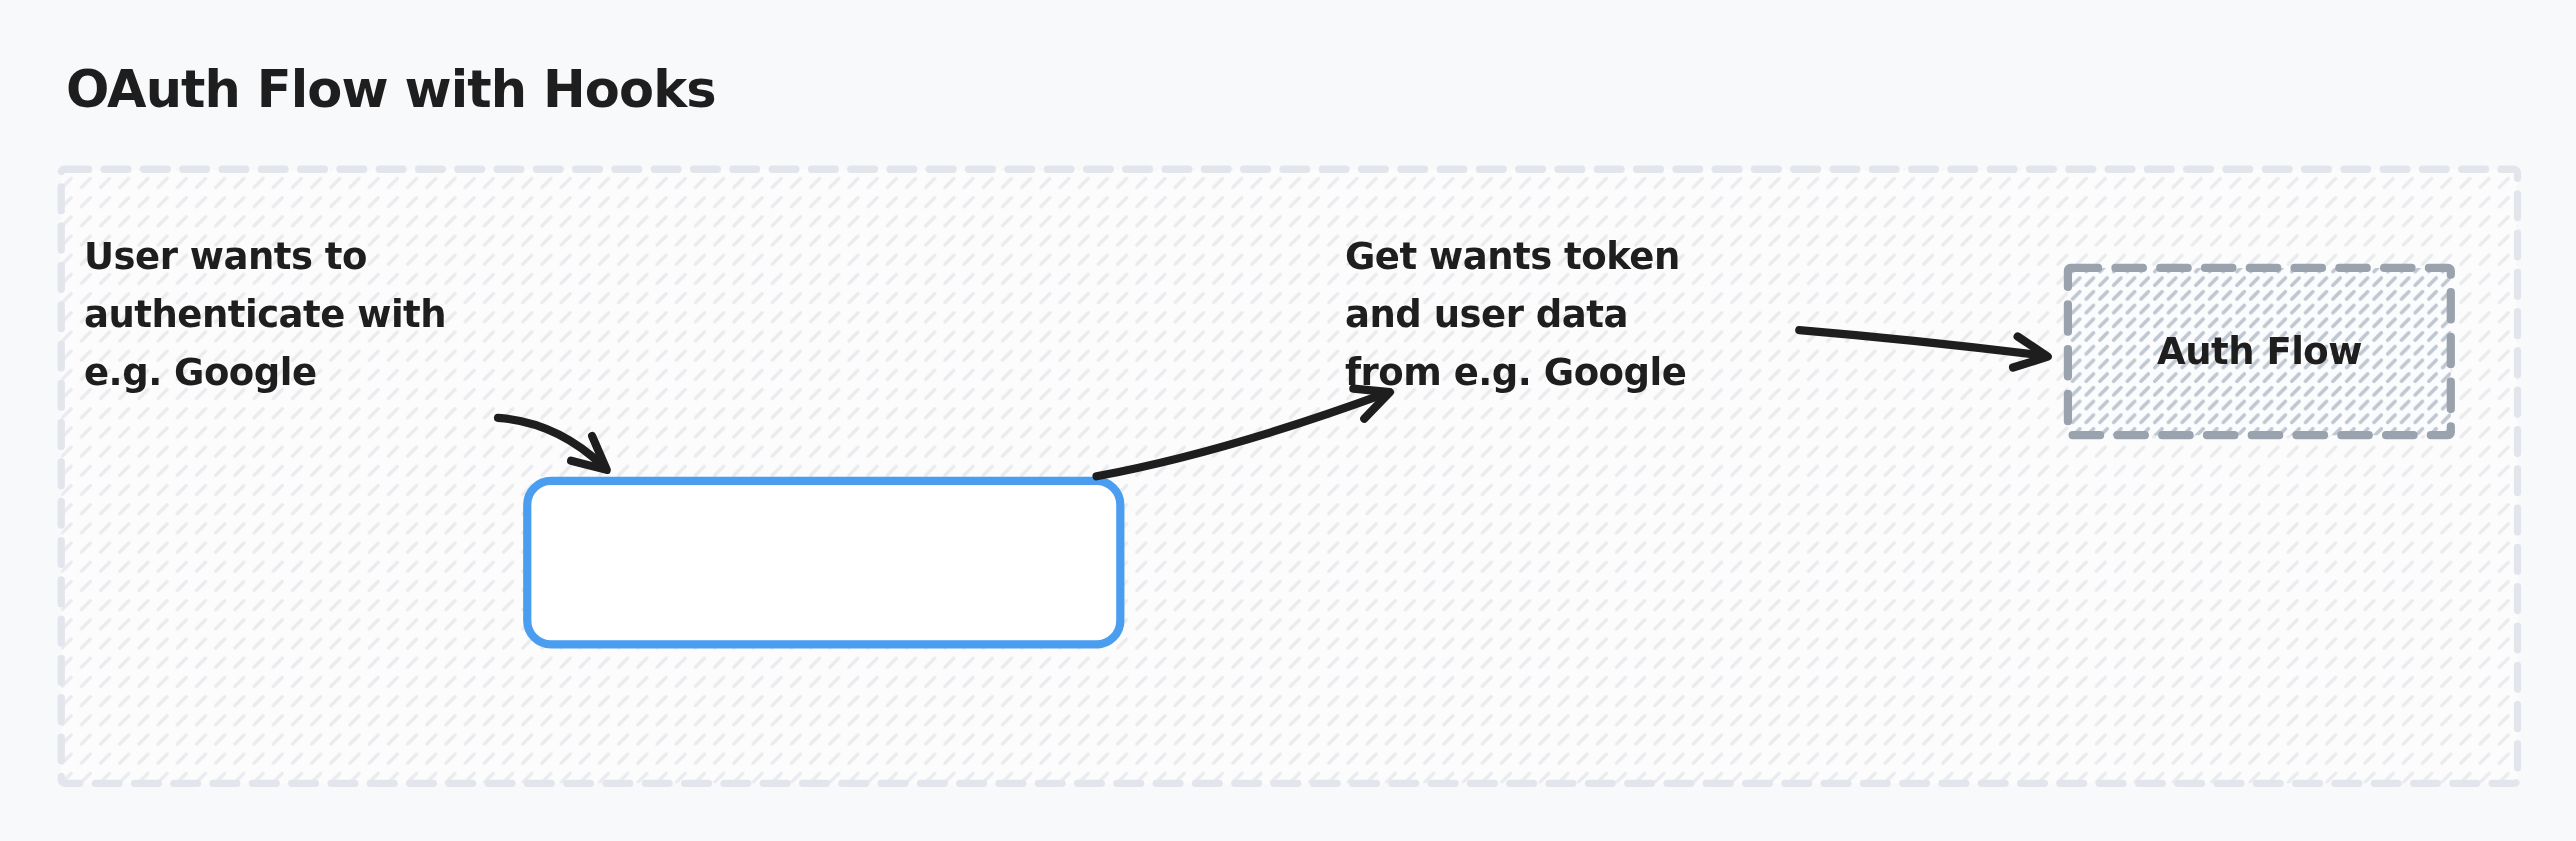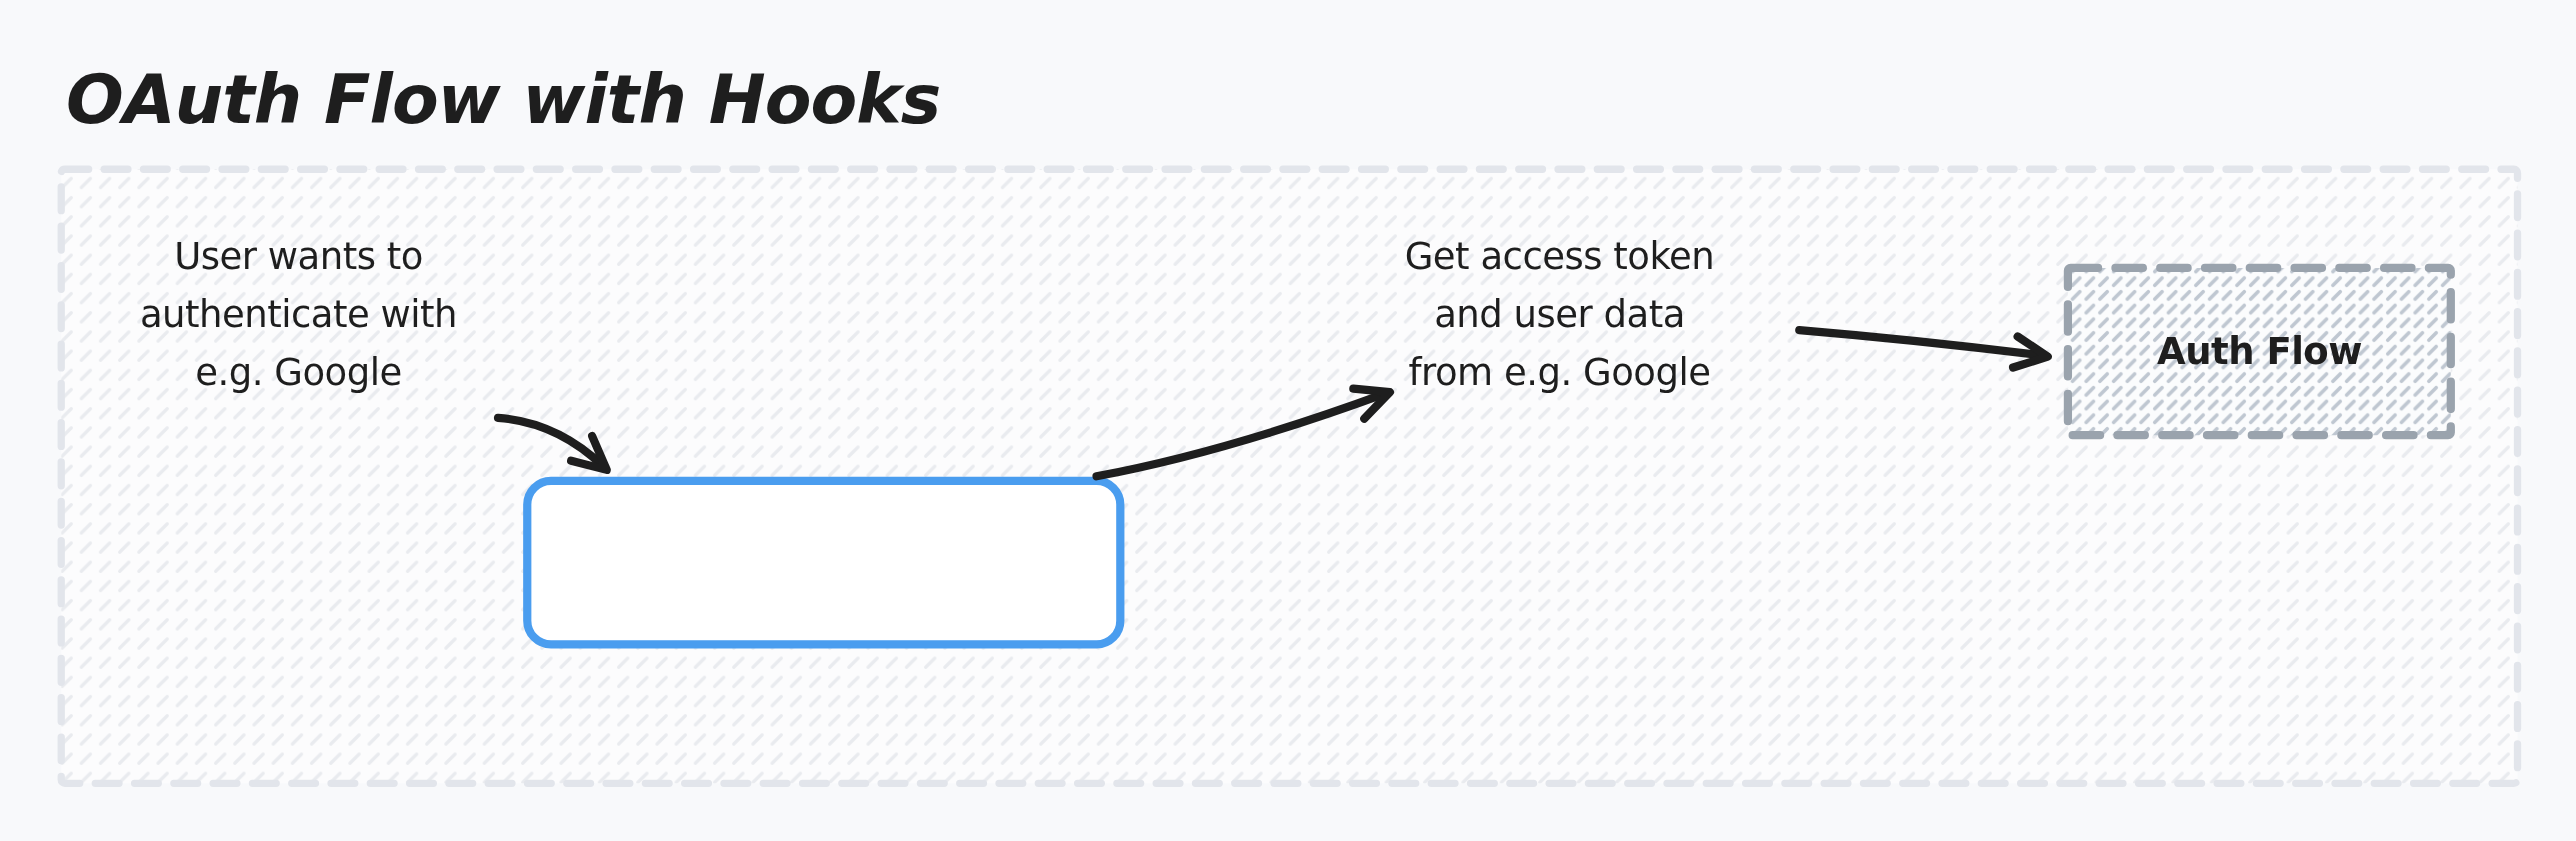--- a/index.html
+++ b/index.html
@@ -20,33 +20,31 @@
     position: absolute;
     left: 0;
     top: 0;
     width: 2576px;
     height: 842px;
   }
   .page-title {
     position: absolute;
     left: 66px;
     top: 60px;
-    font-size: 68px;
+    font-size: 51px;
     font-weight: 700;
     letter-spacing: -0.9px;
     color: #1e1e1e;
     white-space: nowrap;
-    font-style: italic;
   }
   .note-text {
     position: absolute;
     width: 429px;
-    text-align: center;
     font-size: 37px;
-    font-weight: 400;
+    font-weight: 700;
     line-height: 58px;
     letter-spacing: -0.5px;
     color: #1e1e1e;
     white-space: pre-line;
   }
   .note-left  { left: 84px;  top: 228px; }
   .note-right { left: 1345px; top: 228px; }
   .node-label {
     position: absolute;
     display: flex;
@@ -107,21 +105,21 @@
       <path d="M2203,402 L2241,390 L2208,368"></path>
     </g>
   </svg>
 
   <div class="page-title">OAuth Flow with Hooks</div>
 
   <div class="note-text note-left">User wants to
 authenticate with
 e.g. Google</div>
 
-  <div class="note-text note-right">Get access token
+  <div class="note-text note-right">Get wants token
 and user data
 from e.g. Google</div>
 
 
   <div class="node-label label-authflow">Auth Flow</div>
 
 </div>
 
 
 </body></html>

